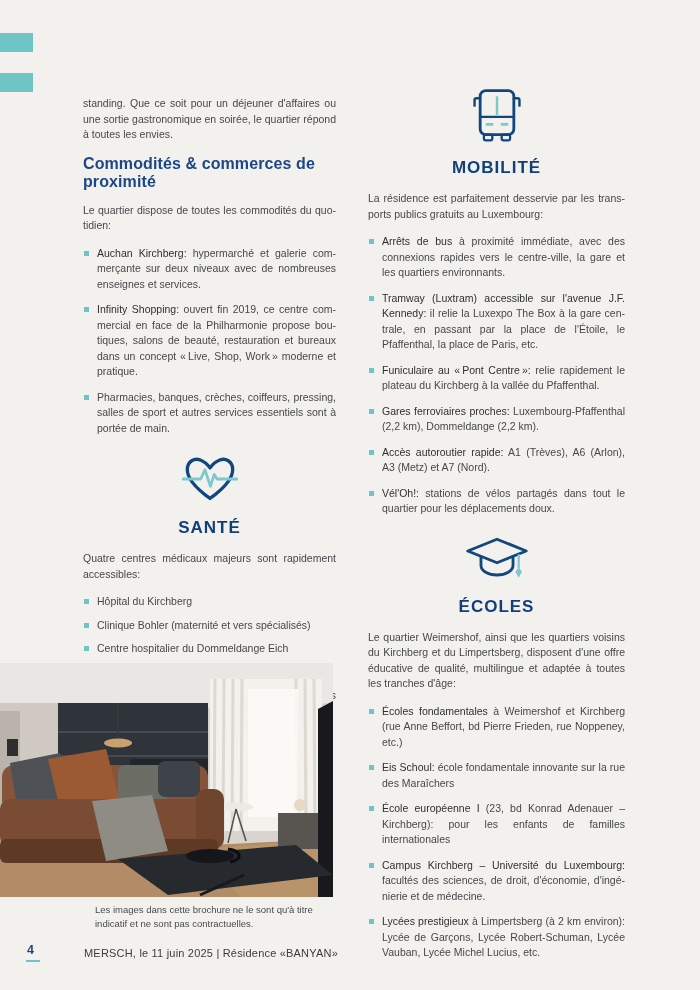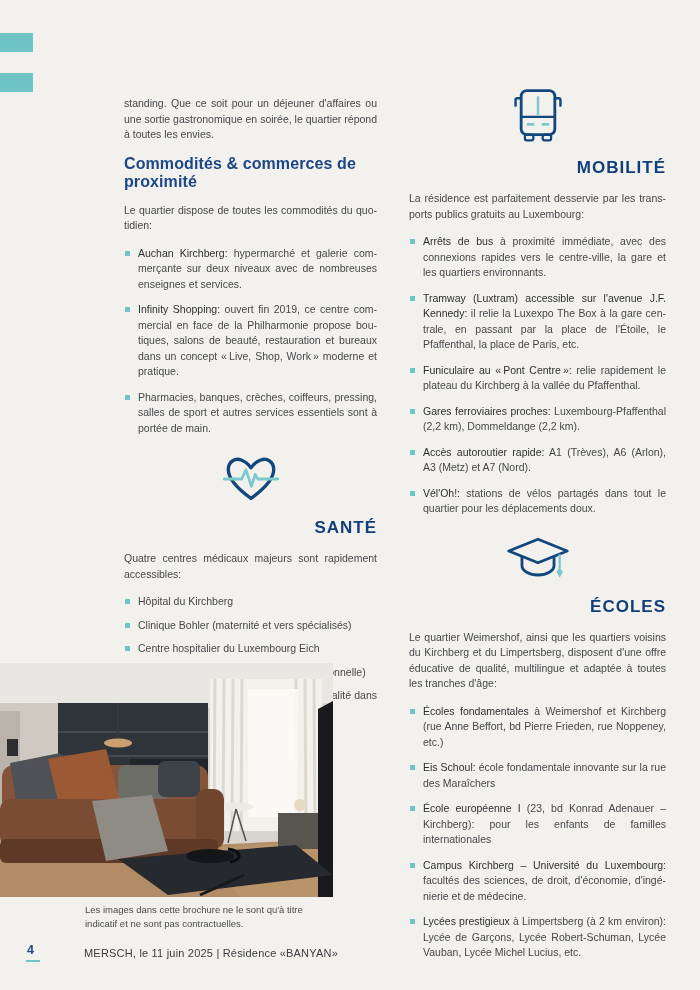--- a/index.html
+++ b/index.html
@@ -8,50 +8,50 @@
     position:relative;
     background:#f2f1ee;
     font-family:"Liberation Sans", sans-serif;
     color:#47474b;
     overflow:hidden;
   }
   .deco-bar { position:absolute; left:0; width:33px; height:19px; background:#6fc5c6; }
   .deco-bar.b1 { top:33px; }
   .deco-bar.b2 { top:73px; }
 
-  .col { position:absolute;margin-left:41px; }
+  .col { position:absolute; }
   .col-left  { left:83px; top:96px;  width:253px; }
   .col-right { left:368px; top:86px; width:257px; }
 
   p.body, .bt { font-size:10.5px; line-height:15.5px; text-align:justify; color:#47474b; }
   p.body { margin-bottom:12px; }
   .bold-lead { font-weight:normal; color:#2f2f33; }
 
   h3.subhead {
     font-size:16px; font-weight:bold; color:#1c4787;
     margin:6px 0 12px; letter-spacing:0.1px;
   }
   .sec-head {
     font-size:17px; font-weight:bold; color:#123e7a;
-    text-align:right; letter-spacing:1px; margin:10px 0 13px;
+    text-align:center; letter-spacing:1px; margin:10px 0 13px;
   }
   .icon-wrap { text-align:center; margin-top:18px; }
 
   ul.blist { list-style:none; margin:2px 0 4px; }
   ul.blist li { display:flex; margin-bottom:10px; }
   ul.blist.tight li { margin-bottom:8px; }
   .sq { width:5px; height:5px; background:#6fc5c6; margin:5px 8px 0 1px; flex:none; }
   .bt { flex:1; }
 
   .photo {
     position:absolute; left:0; top:663px; width:333px; height:234px;
     overflow:hidden; background:#d8d4cf;
   }
   .caption {
-    position:absolute; left:85px; top:903px; width:252px;
+    position:absolute; left:95px; top:903px; width:252px;
     font-size:9.5px; line-height:13.5px; color:#4a4a4d;
   }
   .page-num {
     position:absolute; left:27px; top:943px;
     font-size:12.5px; font-weight:bold; color:#1c4787;
   }
   .page-num-rule {
     position:absolute; left:26px; top:960px; width:14px; height:2px; background:#6fc5c6;
   }
   .footer-text {
@@ -100,21 +100,21 @@
       <li>
           <span class="sq"></span>
           <span class="bt">Hôpital du Kirchberg</span>
         </li>
       <li>
           <span class="sq"></span>
           <span class="bt">Clinique Bohler (maternité et vers spécialisés)</span>
         </li>
       <li>
           <span class="sq"></span>
-          <span class="bt">Centre hospitalier du Luxembourg Eich</span>
+          <span class="bt">Centre hospitalier du Dommeldange Eich</span>
         </li>
       <li>
           <span class="sq"></span>
           <span class="bt">Rehazenter (centre de rééducation fonctionnelle)</span>
         </li>
     </ul>
     <p class="body">Ils offrent un accès rapide à des soins de qualité dans toutes les spécialités.</p>
   </section>
 </div>
 

